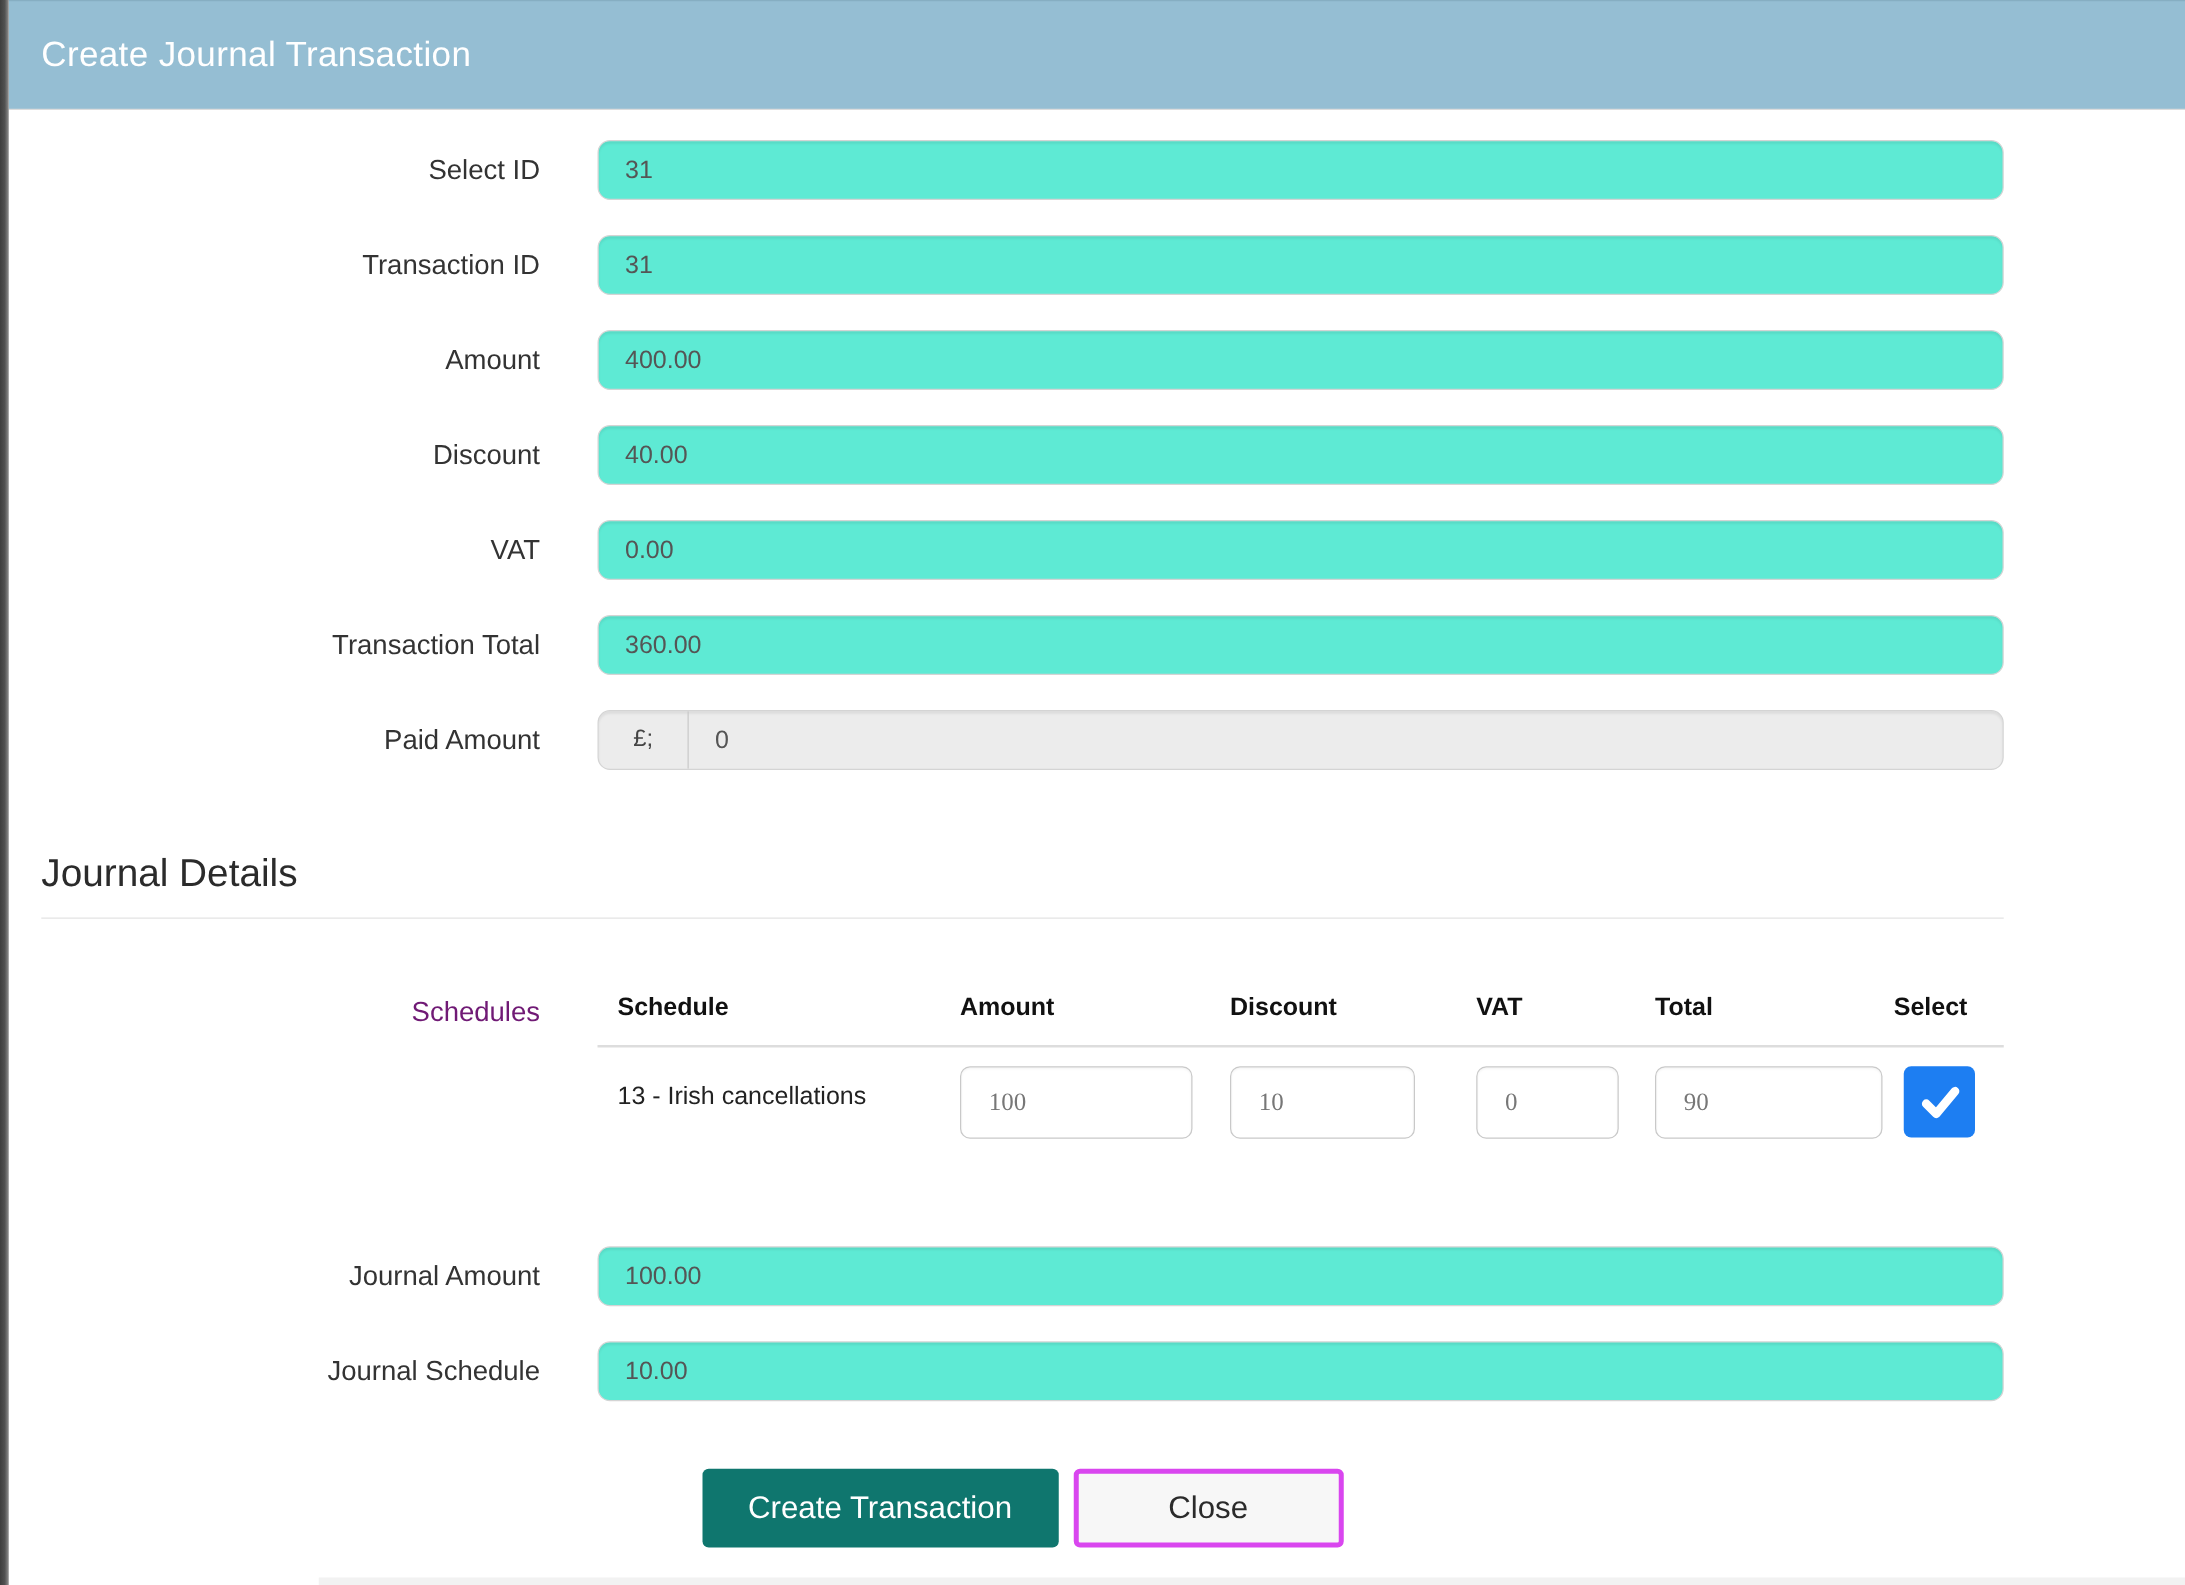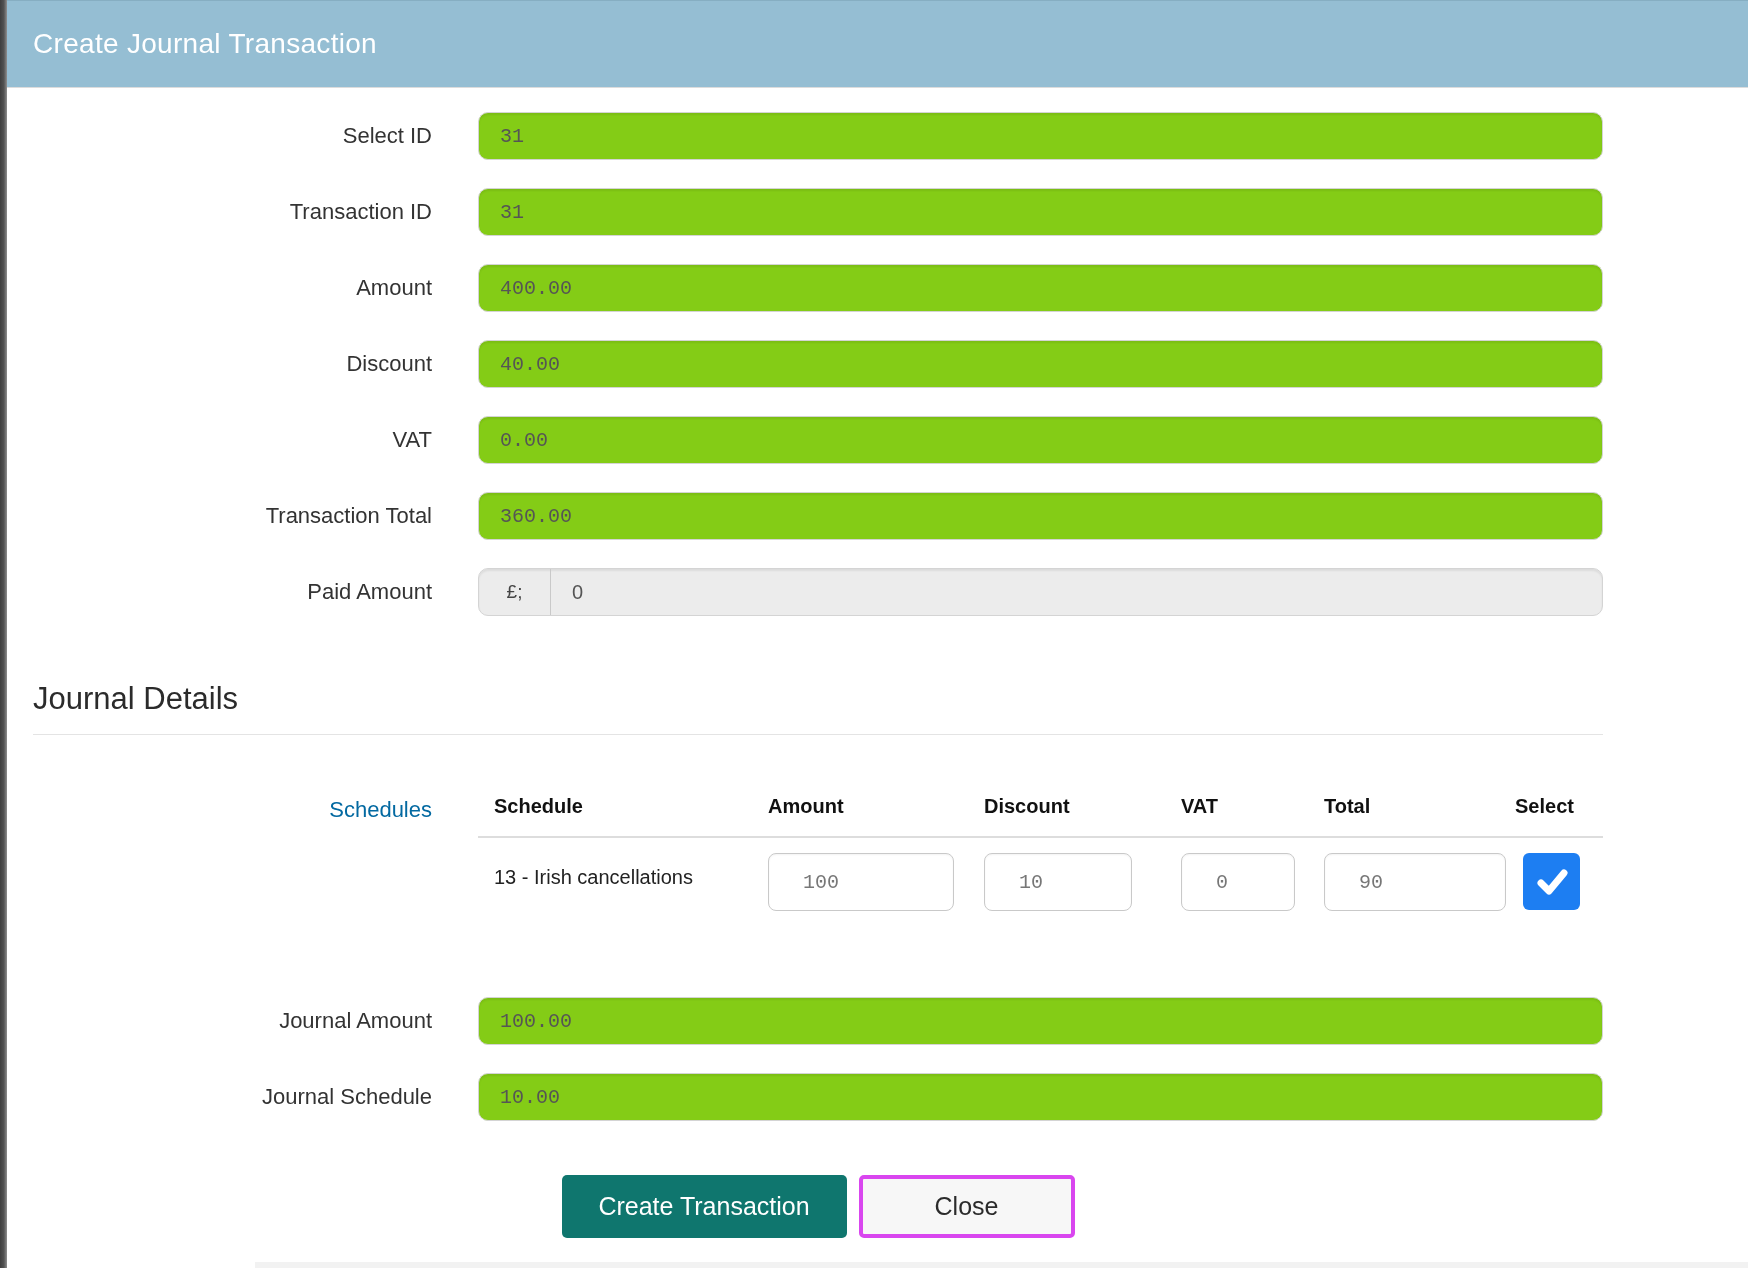--- a/index.html
+++ b/index.html
@@ -34,25 +34,25 @@
 
   .modal-body { padding: 24px 145px 0 26px; }
 
   .form-row { display: flex; align-items: center; margin-bottom: 28px; }
   .form-label {
     flex: none; width: 399px; padding-right: 46px;
     text-align: right; font-size: 22px; color: #333333;
   }
   .field-input {
     flex: 1; height: 48px; box-sizing: border-box;
-    background: #84cc16;
+    background: #5eead4;
     border: 1px solid #d4d4d4;
     border-radius: 10px;
     box-shadow: inset 0 2px 2px rgba(0,0,0,0.07);
-    font-family: Liberation Mono, monospace;
+    font-family: Liberation Sans, sans-serif;
     font-size: 20px; color: #555555;
     padding: 0 21px;
     outline: none;
   }
 
   .input-group {
     flex: 1; height: 48px; box-sizing: border-box;
     display: flex; align-items: stretch;
     background: #ececec;
     border: 1px solid #d4d4d4;
@@ -77,21 +77,21 @@
     font-size: 31px; line-height: 38px; font-weight: 400; color: #2b2b2b;
   }
   .section-rule {
     border: none; border-top: 1px solid #e4e4e4;
     margin: 16px 0 0 0;
   }
 
   .schedules-row { display: flex; align-items: flex-start; margin-top: 60px; }
   .schedules-label {
     flex: none; width: 399px; padding-right: 46px;
-    text-align: right; font-size: 22px; color: #0369a1;
+    text-align: right; font-size: 22px; color: #701a75;
     padding-top: 2px;
   }
 
   .sched-table { flex: 1; }
   .sched-head {
     display: flex;
     font-size: 20px; font-weight: bold; color: #111111;
     padding-bottom: 18px;
     border-bottom: 2px solid #dddddd;
   }
@@ -103,23 +103,23 @@
   .col-select   { width: 88px;  flex: none; }
 
   .sched-row { display: flex; align-items: flex-start; margin-top: 15px; }
   .sched-name { font-size: 20px; color: #222222; padding-top: 13px; }
   .num-input {
     height: 58px; box-sizing: border-box;
     background: #ffffff;
     border: 1px solid #c9c9c9;
     border-radius: 8px;
     box-shadow: inset 0 1px 2px rgba(0,0,0,0.05);
-    font-family: Liberation Mono, monospace;
+    font-family: Liberation Serif, serif;
     font-size: 20px; color: #777777;
-    padding: 0 34px;
+    padding: 0 22px;
     outline: none;
   }
   .w-amount   { width: 186px; }
   .w-discount { width: 148px; }
   .w-vat      { width: 114px; }
   .w-total    { width: 182px; }
 
   .checkbox {
     width: 57px; height: 57px; margin-left: 8px;
     background: #1d7ef2;

